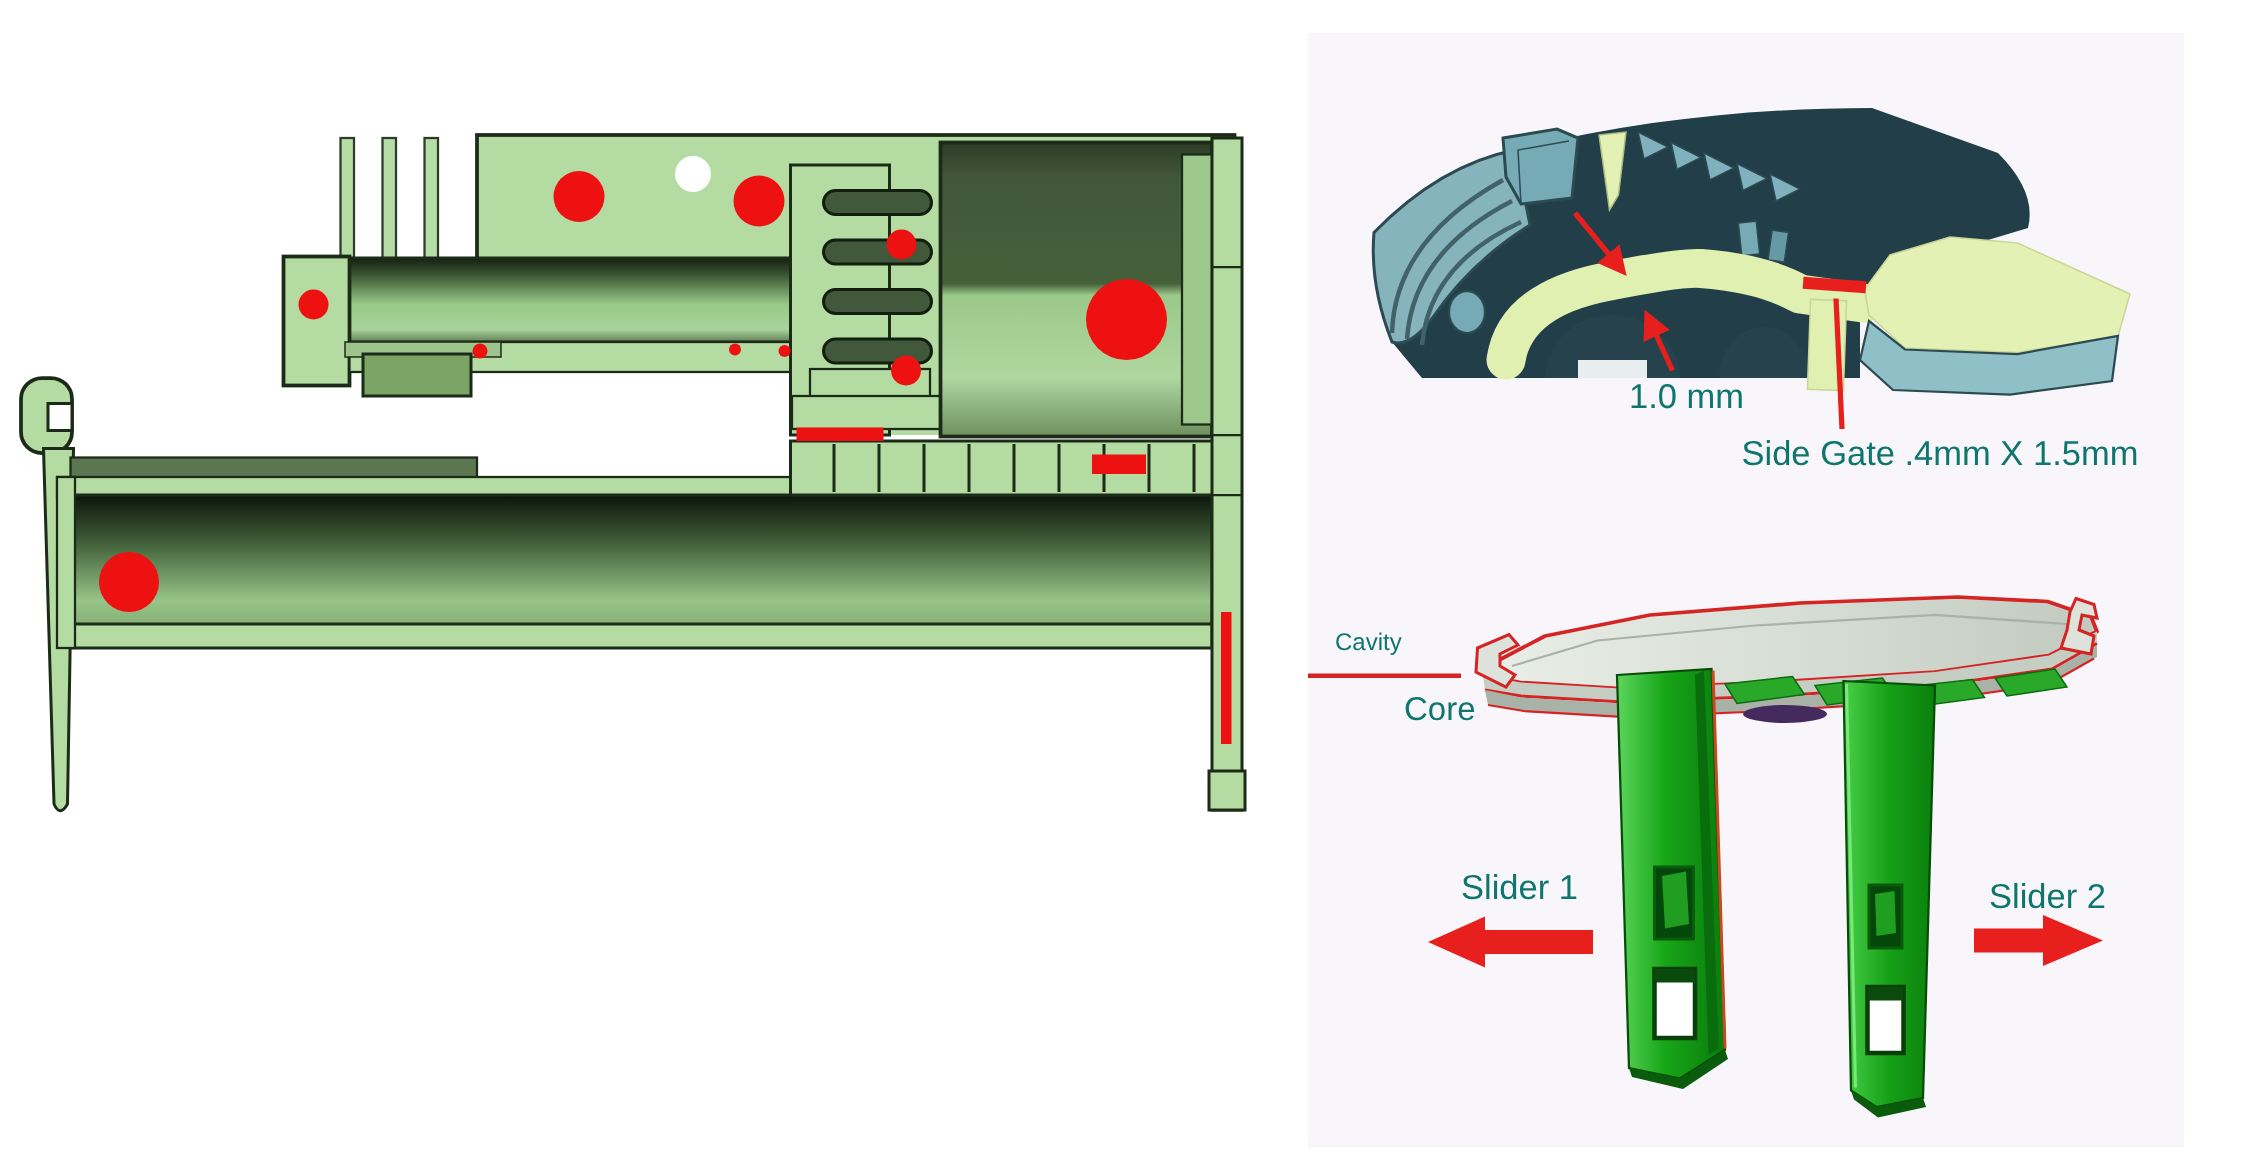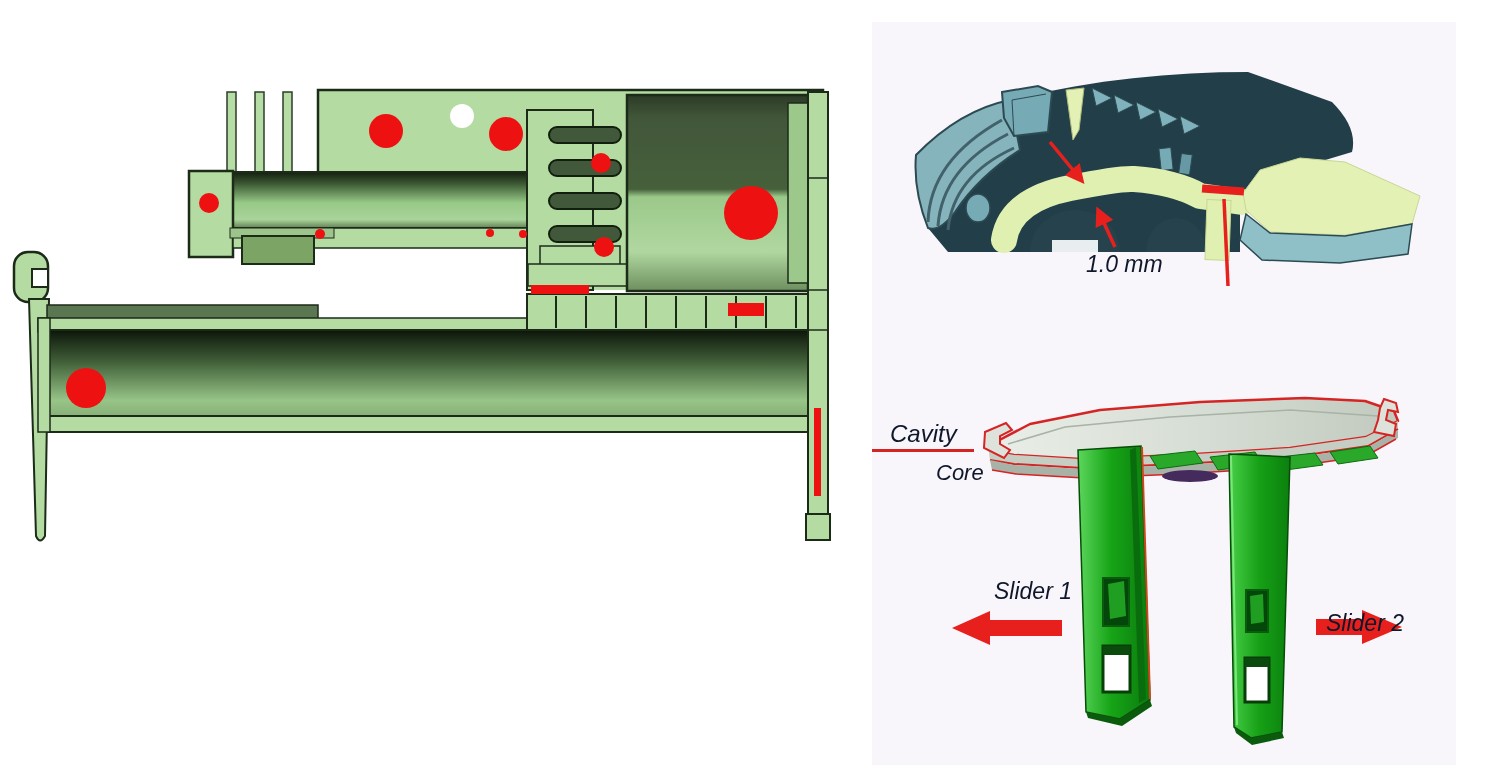--- a/index.html
+++ b/index.html
@@ -1,28 +1,28 @@
 <!DOCTYPE html>
 <html><head>
 <meta charset="utf-8">
 <style>
   html,body{margin:0;padding:0;background:#ffffff;}
   .stage{position:relative;width:1500px;height:779px;background:#ffffff;overflow:hidden;
          font-family:"Liberation Sans", sans-serif;}
   .right-panel{position:absolute;left:872px;top:22px;width:584px;height:743px;background:#f8f6fb;}
   .diagram-svg{position:absolute;left:0;top:0;width:1500px;height:779px;}
-  .lbl{position:absolute;color:#0f172a;line-height:1.05;white-space:nowrap;
-       font-family:"Liberation Sans", sans-serif;font-style:italic;}
+  .lbl{position:absolute;color:#0f766e;line-height:1.05;white-space:nowrap;
+       font-family:"Liberation Sans", sans-serif;}
   .lbl-ejector{left:324px;top:474px;font-size:33px;letter-spacing:.5px;}
   .lbl-onemm{left:1086px;top:252px;font-size:23px;}
   .lbl-sidegate{left:1161px;top:290px;font-size:23px;}
-  .lbl-cavity{left:890px;top:421px;font-size:24px;}
+  .lbl-cavity{left:890px;top:421px;font-size:16px;}
   .lbl-core{left:896px;top:461px;font-size:22px;margin-left:40px;}
-  .lbl-slider1{left:974px;top:579px;font-size:23px;margin-left:20px;}
-  .lbl-slider2{left:1326px;top:611px;font-size:23px;}
+  .lbl-slider1{left:974px;top:579px;font-size:23px;}
+  .lbl-slider2{left:1326px;top:585px;font-size:23px;}
   .cavity-core-line{position:absolute;left:872px;top:449px;width:102px;height:3px;background:#d42424;}
 </style>
 </head>
 <body>
 
 <div class="stage">
 
   <div class="right-panel"></div>
 
   <svg class="diagram-svg" viewBox="0 0 1500 779" xmlns="http://www.w3.org/2000/svg">
@@ -221,18 +221,19 @@
         <rect x="1245" y="658" width="24" height="44" fill="#ffffff" stroke="#063f08" stroke-width="3"></rect>
         <path d="M1245,658 h24 v9 h-24 Z" fill="#0a4a0c"></path>
       </g>
 
       <path d="M952,628 L990,611 L990,620 L1062,620 L1062,636 L990,636 L990,645 Z" fill="#e8201d"></path>
       <path d="M1402,627 L1362,610 L1362,619 L1316,619 L1316,635 L1362,635 L1362,644 Z" fill="#e8201d"></path>
     </g>
   </svg>
 
   <div class="lbl lbl-onemm">1.0 mm</div>
+  <div class="lbl lbl-sidegate">Side Gate .4mm X 1.5mm</div>
   <div class="lbl lbl-cavity">Cavity</div>
   <div class="cavity-core-line"></div>
   <div class="lbl lbl-core">Core</div>
   <div class="lbl lbl-slider1">Slider 1</div>
   <div class="lbl lbl-slider2">Slider 2</div>
 </div>
 
 </body></html>

